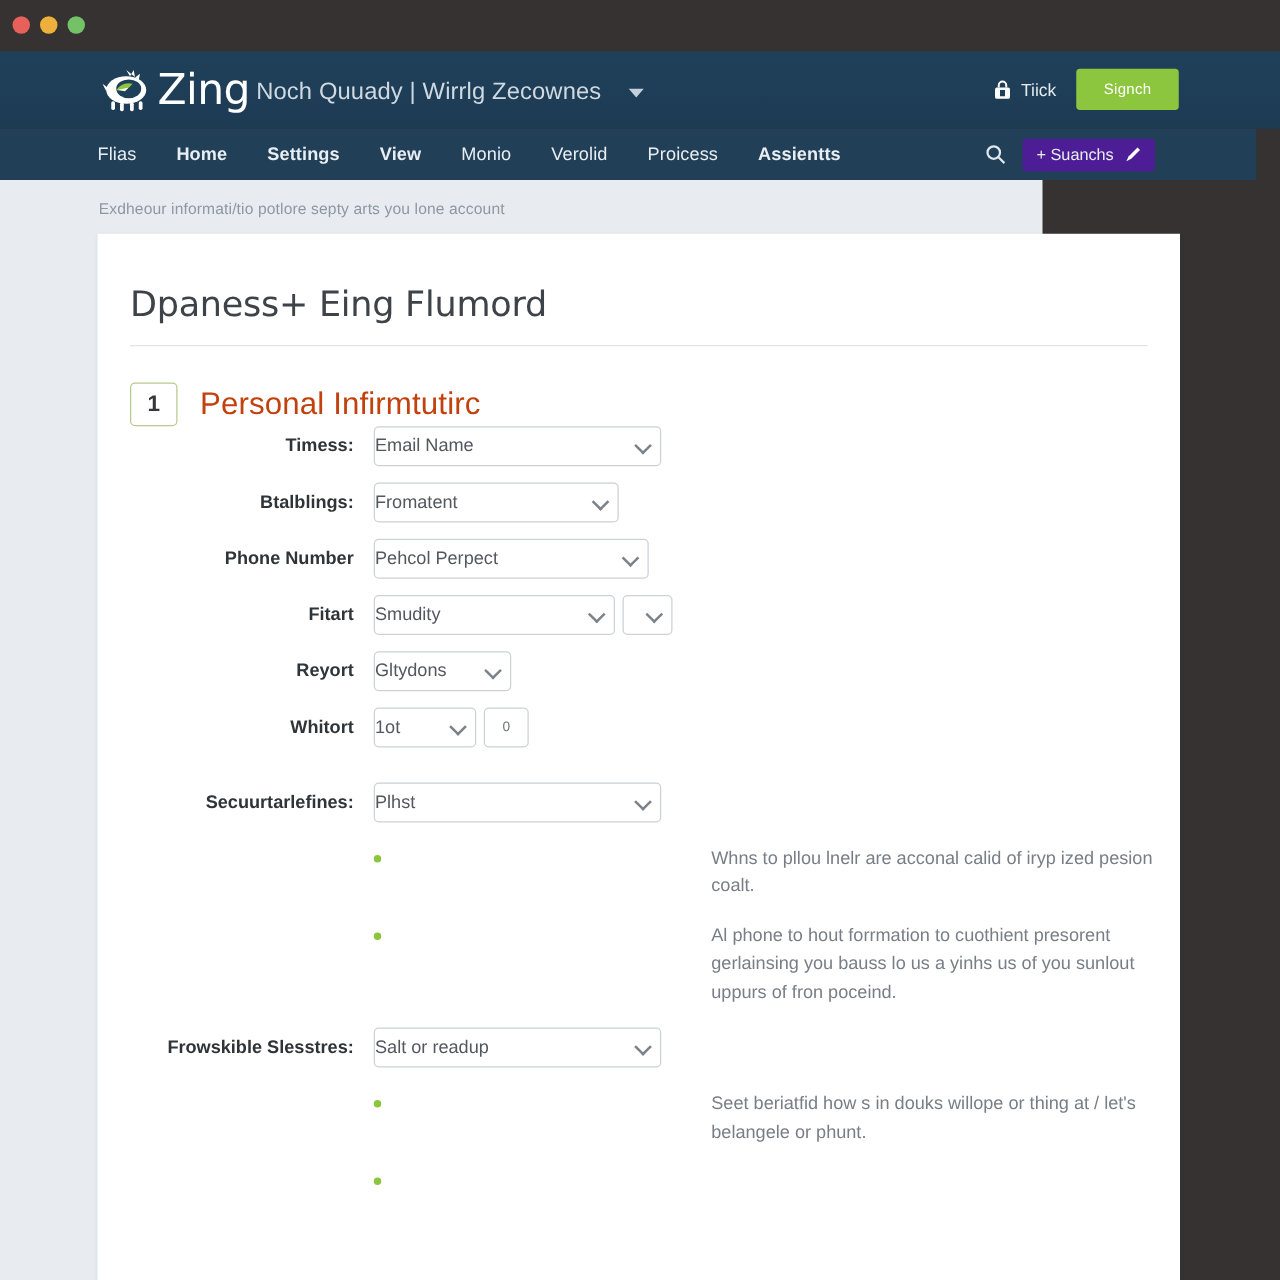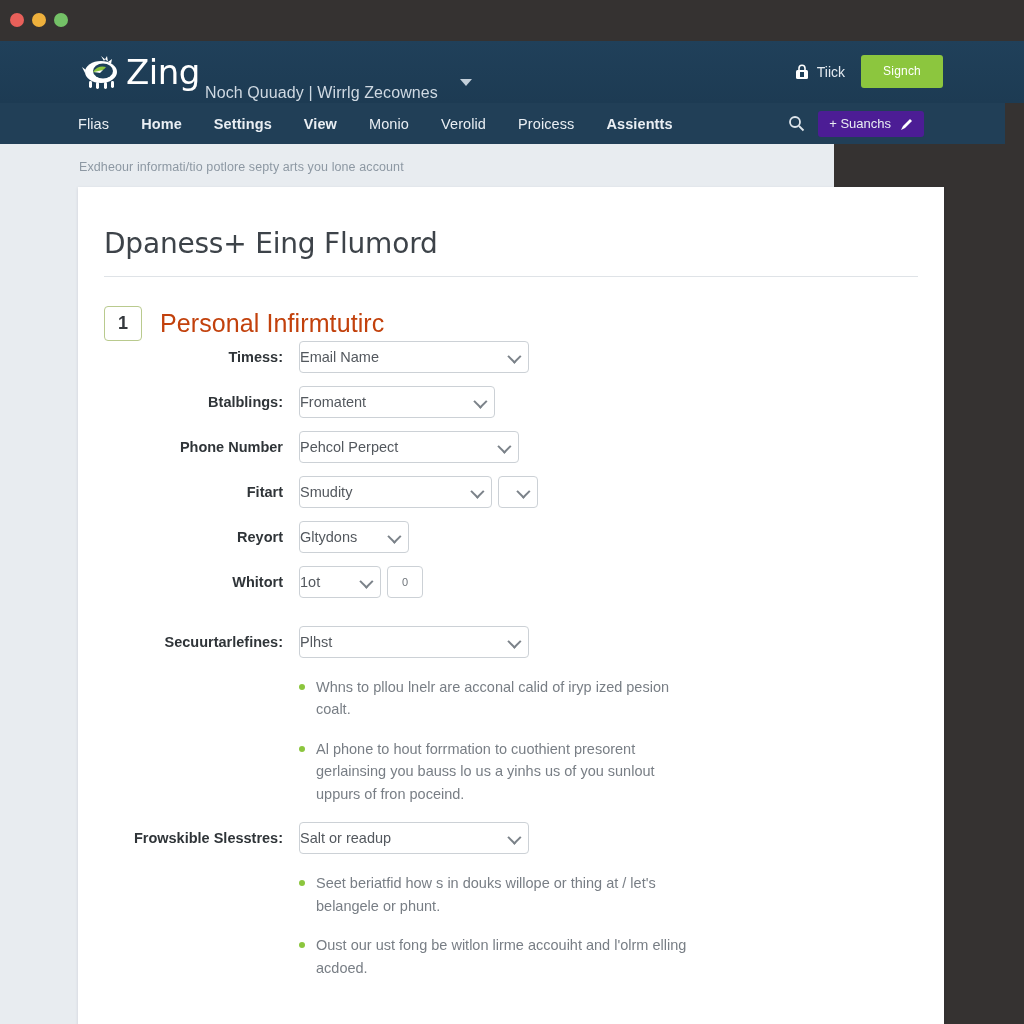--- a/index.html
+++ b/index.html
@@ -44,23 +44,22 @@
     color: #ffffff; font-size: 34px; letter-spacing: -0.5px;
     font-weight: 400; line-height: 1;
     font-family: "DejaVu Sans", sans-serif;
     position: relative; top: 1px;
   }
   .acct {
     position: absolute; left: 205px; top: 22px;
     display: flex; align-items: center; gap: 22px;
   }
   .acct-text {
-    color: #cfd9e2; font-size: 16px; letter-spacing: .1px;
+    color: #cfd9e2; font-size: 19px; letter-spacing: .1px;
     white-space: nowrap;
-    margin-top: 21px;
   }
   .caret-down {
     width: 0; height: 0;
     border-left: 6px solid transparent;
     border-right: 6px solid transparent;
     border-top: 7px solid #c3cfda;
   }
   .hdr-right {
     position: absolute; right: 81px; top: 14px;
     display: flex; align-items: center; gap: 16px;
@@ -176,20 +175,21 @@
   .minibox {
     border: 1px solid #ccd1d6; border-radius: 4px; background: #fff;
     height: 30px; width: 34px; display: flex; align-items: center;
     justify-content: center; font-size: 11px; color: #6f757b; cursor: text;
   }
 
   .hints { margin: 4px 0 14px 0; padding: 0; list-style: none; }
   .hint {
     display: flex; gap: 11px; margin: 0 0 17px 0;
     padding-left: 221px;
+    justify-content: space-between;
   }
   .bullet {
     width: 6px; height: 6px; border-radius: 50%; background: #8cc63e;
     flex: none; margin-top: 8px;
   }
   .hint-text {
     font-size: 14.5px; color: #787e85; line-height: 1.55;
     max-width: 375px;
   }
 </style>
@@ -359,21 +359,20 @@
           </div>
         </div>
 
         <ul class="hints" style="margin-top:18px;">
           <li class="hint">
             <span class="bullet"></span>
             <span class="hint-text">Seet beriatfid how s in douks willope or thing at / let's belangele or phunt.</span>
           </li>
           <li class="hint">
             <span class="bullet"></span>
-            <span class="hint-text">Oust our ust fong be witlon lirme accouiht and l'olrm elling acdoed.</span>
           </li>
 
         </ul>
 
       </div>
     </div>
   </div>
 </div>
 
 </body></html>

